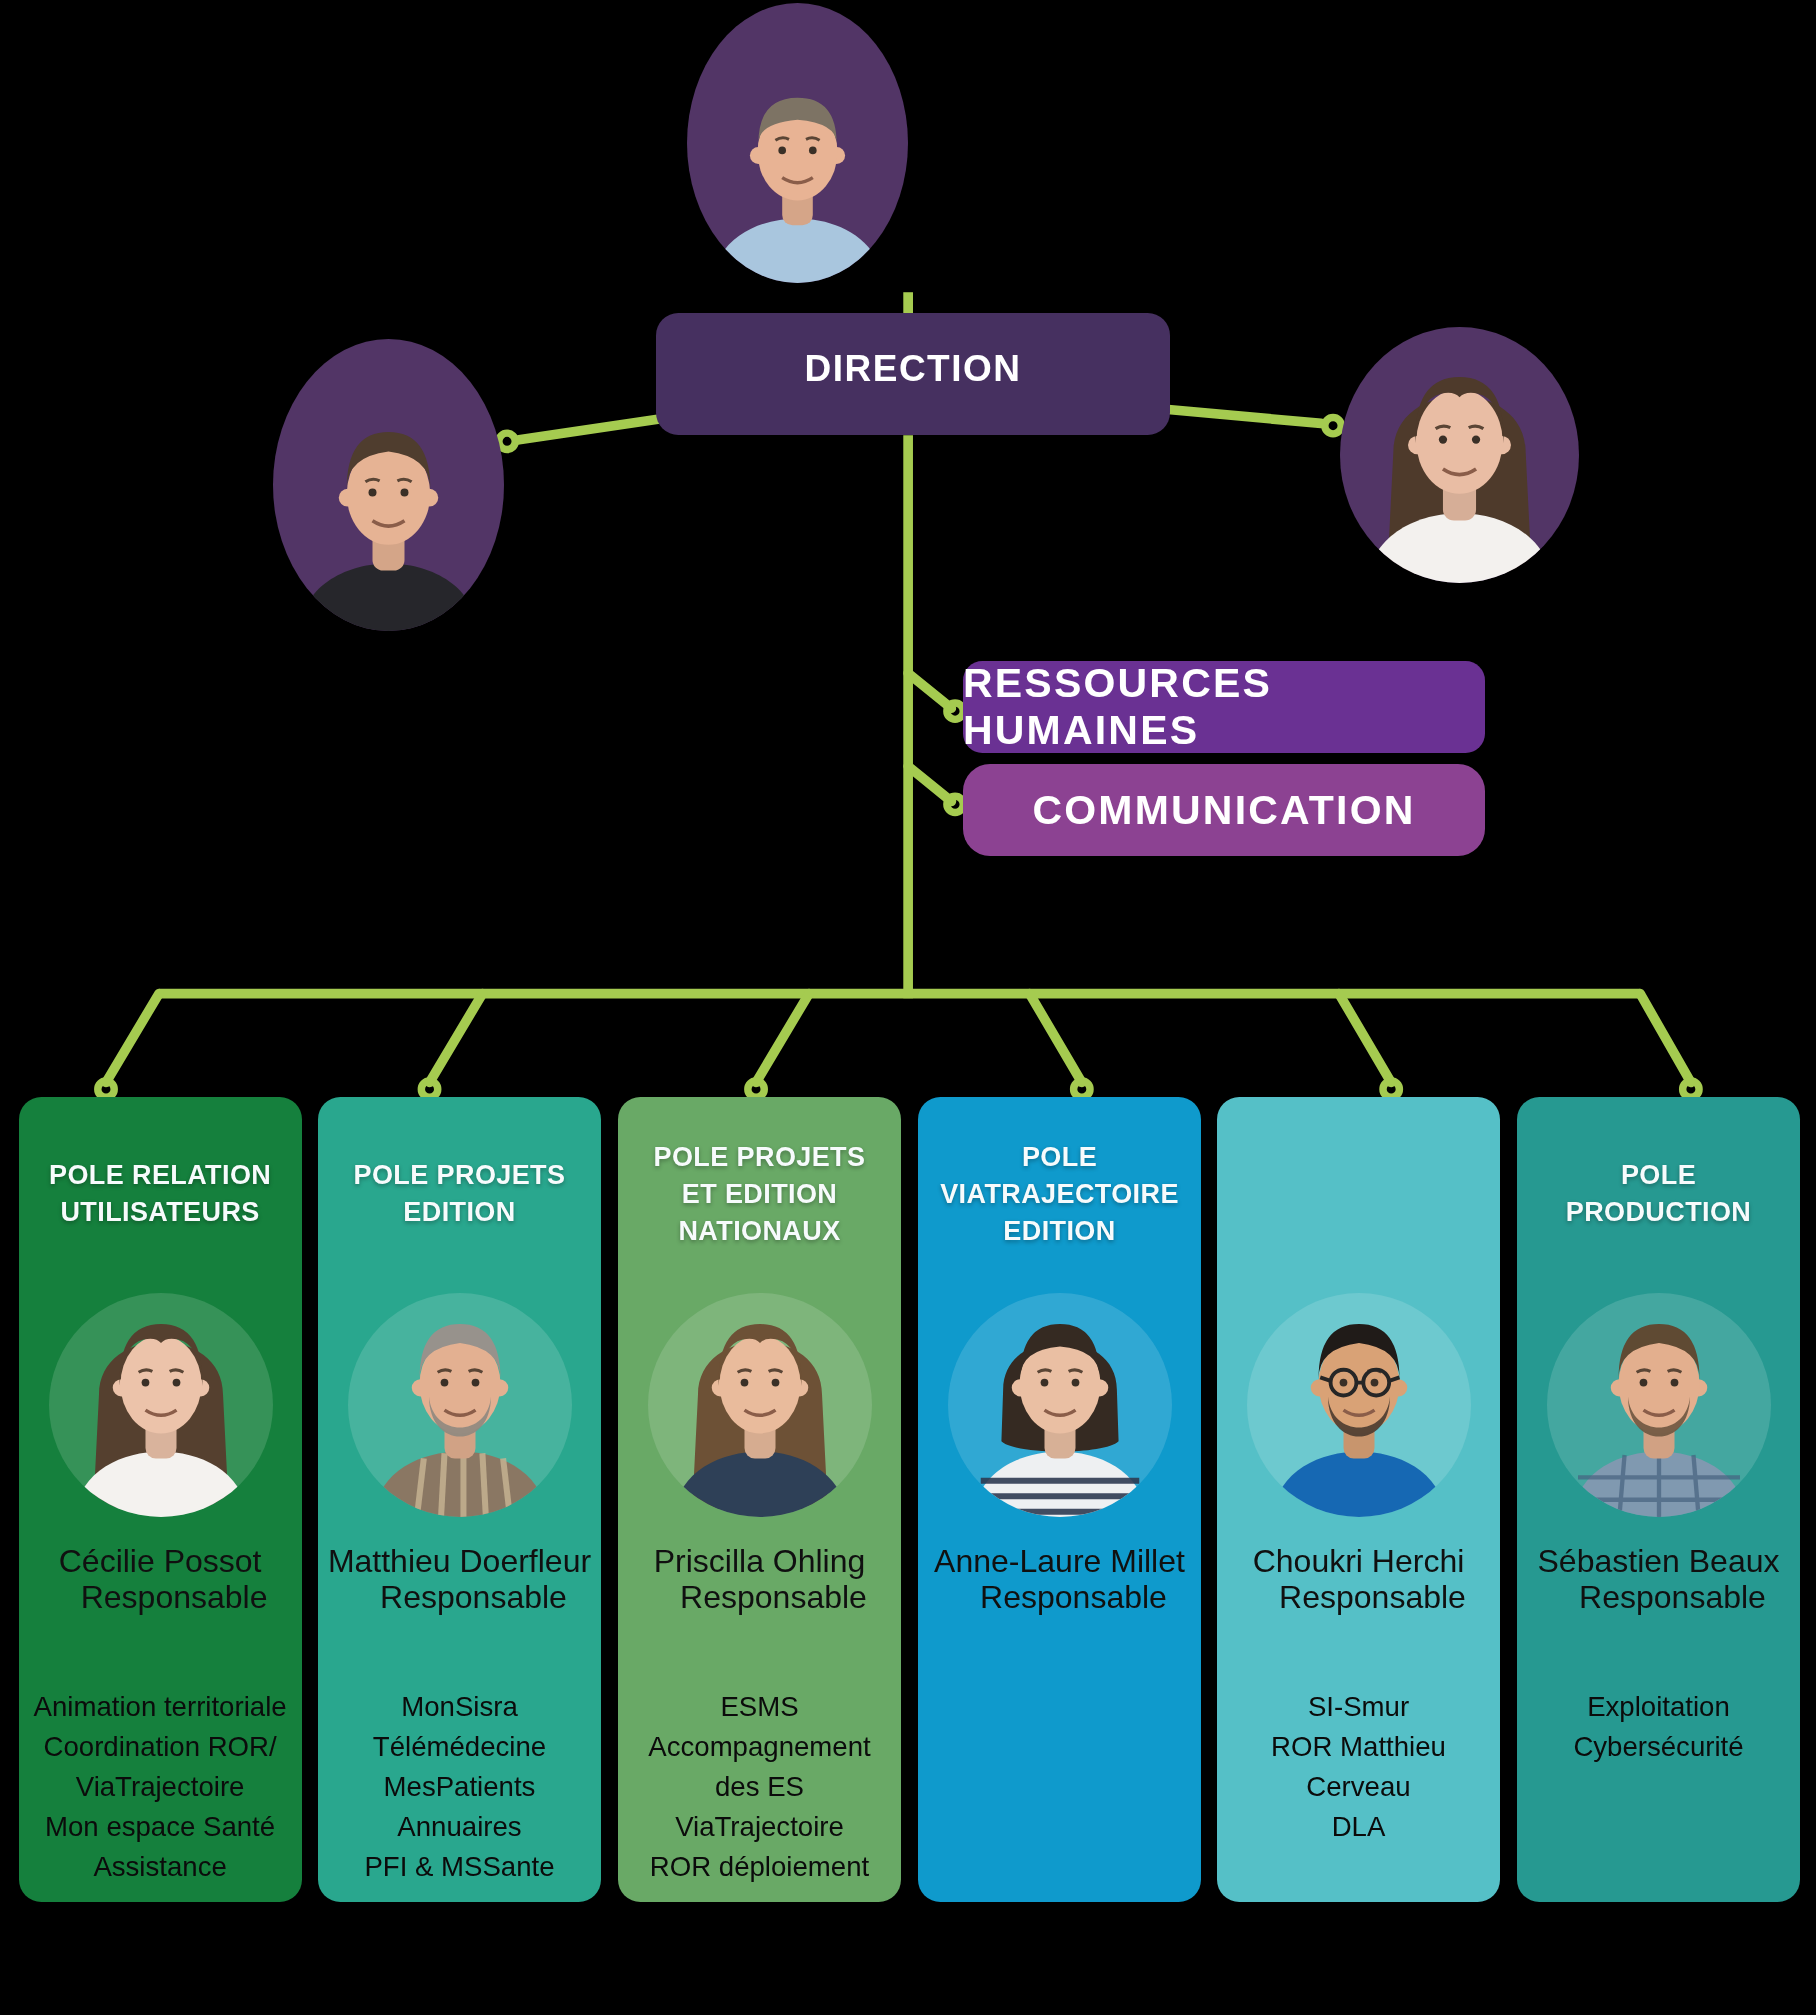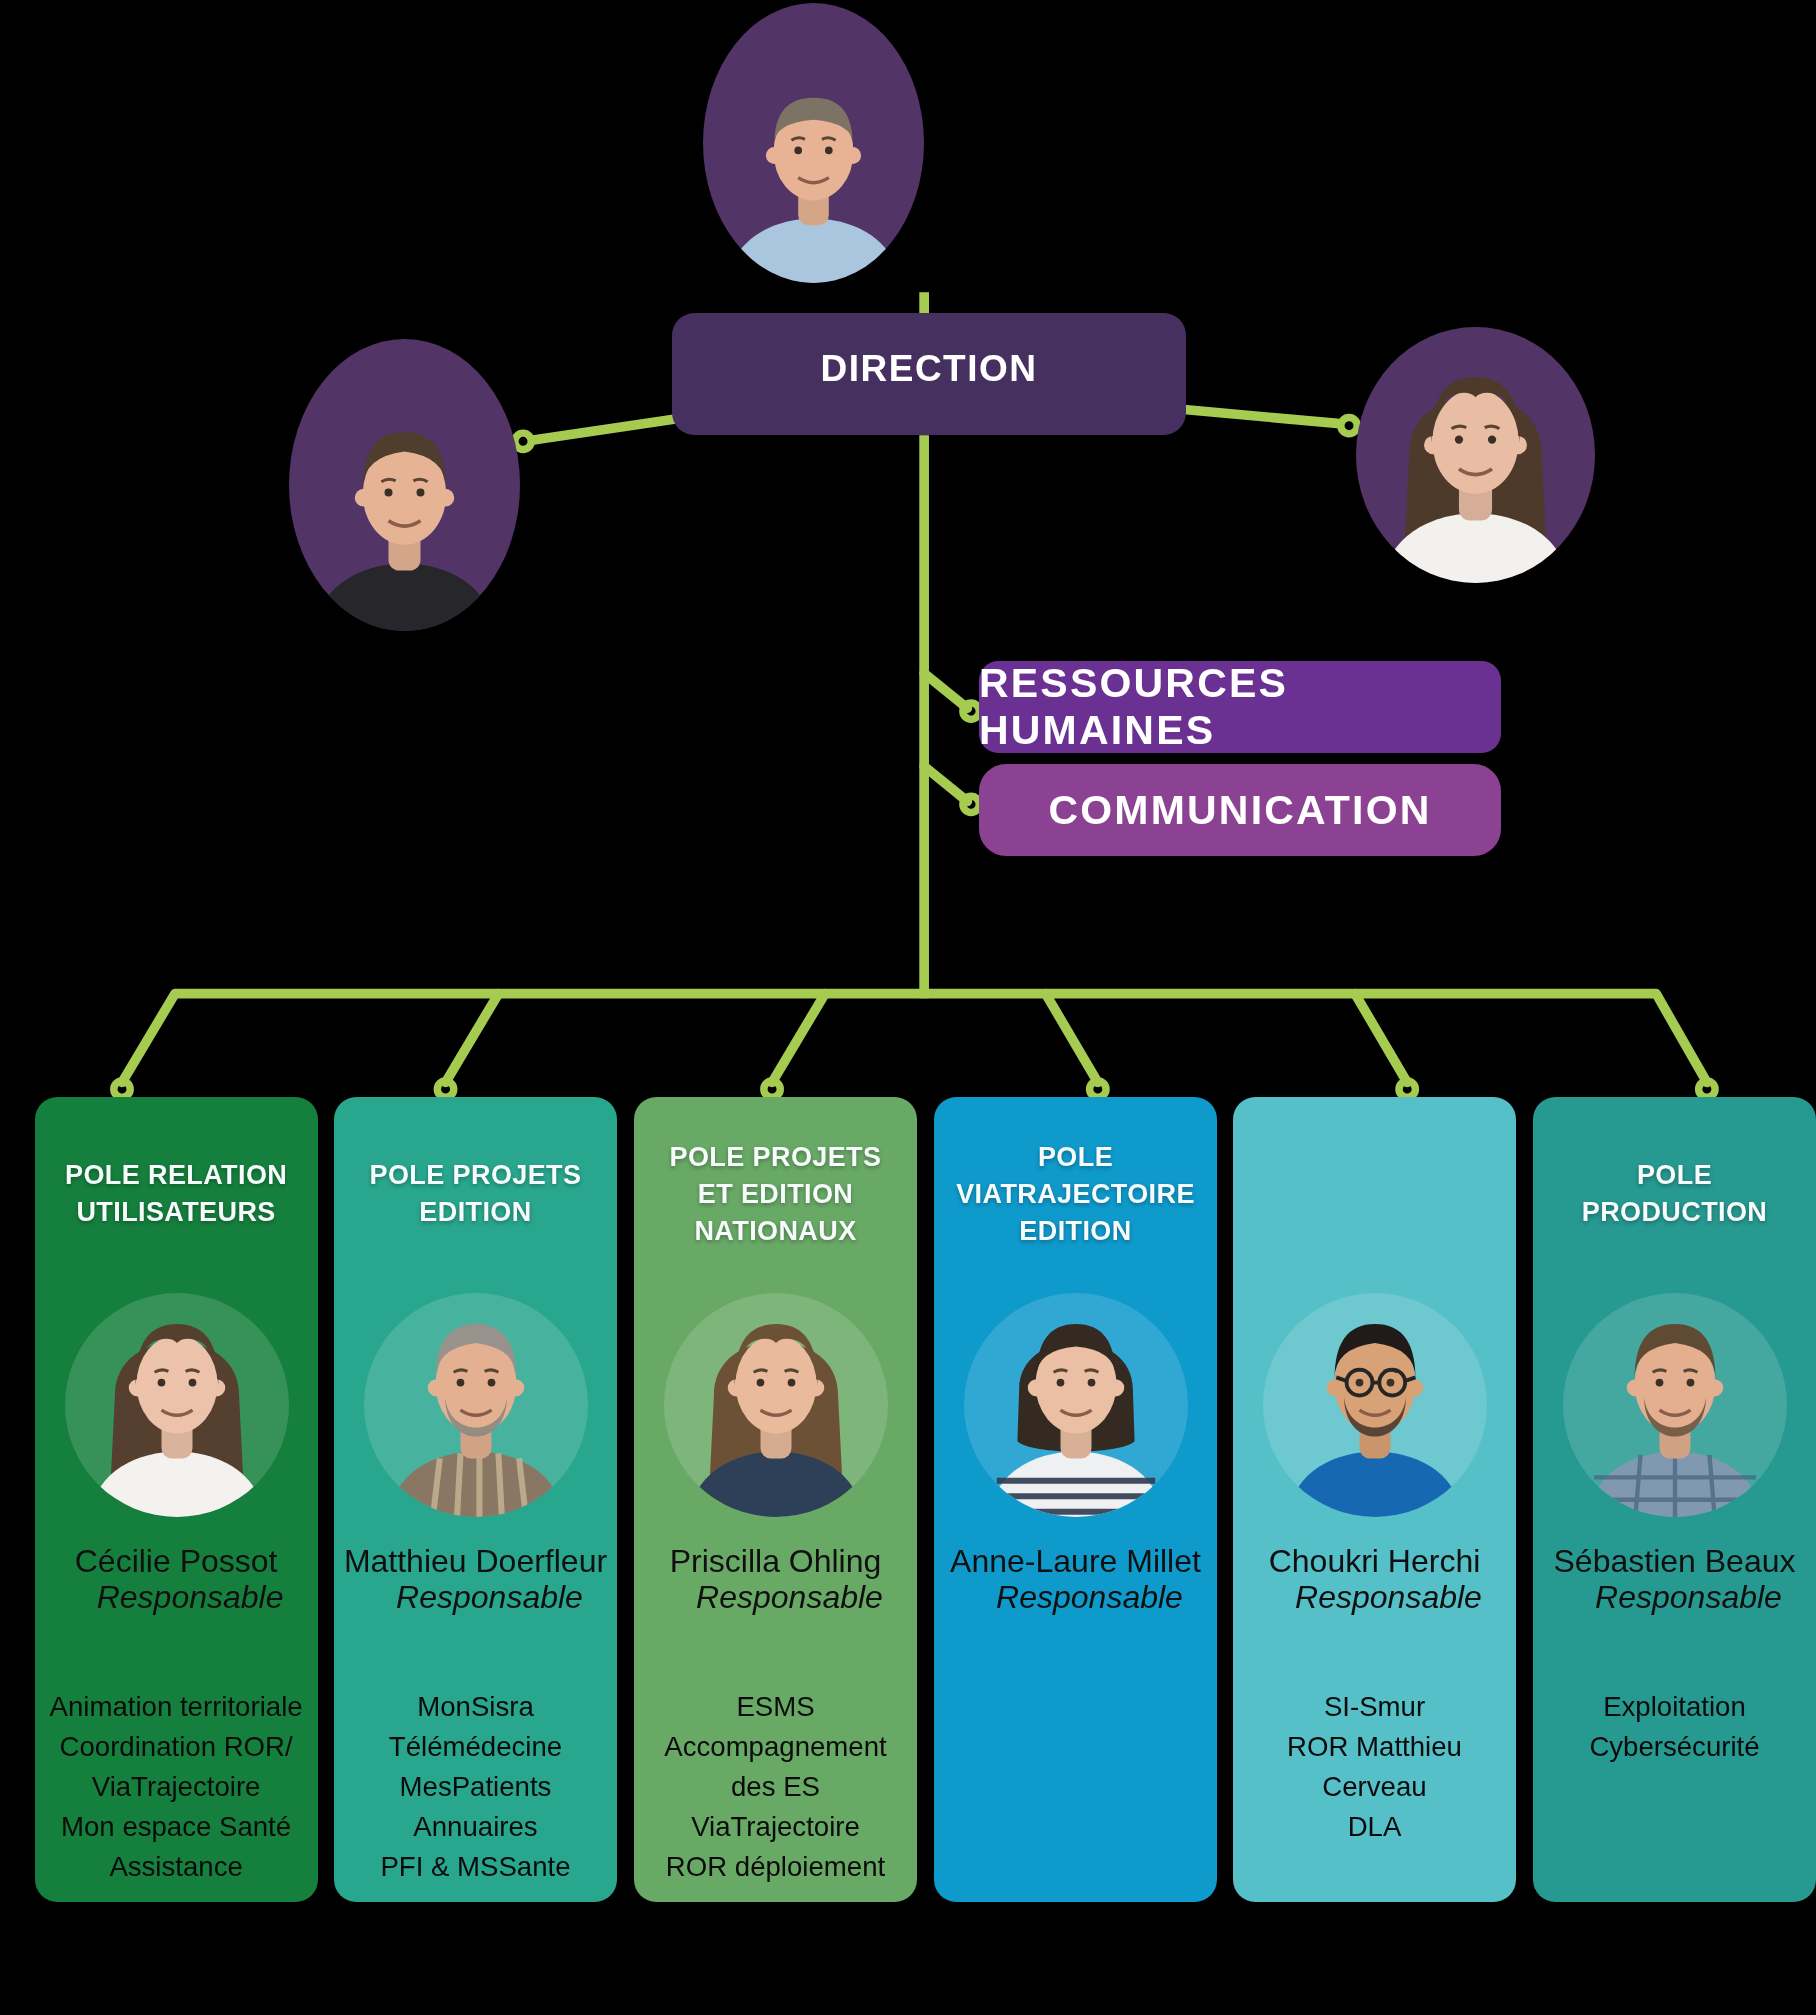--- a/index.html
+++ b/index.html
@@ -3,21 +3,21 @@
 <meta charset="utf-8">
 <style>
   html,body{
     margin:0; padding:0;
     width:1817px; height:2015px;
     background:#000;
     font-family:"Liberation Sans", sans-serif;
     overflow:hidden;
     position:relative;
   }
-  .stage{position:absolute; left:16px; top:0; width:1769px; height:2015px;}
+  .stage{position:absolute; left:0; top:0; width:1769px; height:2015px;}
   svg.connectors{position:absolute; left:0; top:0; z-index:1;}
   .photo-ellipse{
     position:absolute; z-index:3;
     border-radius:50%;
     overflow:hidden;
     background:var(--photo-purple,#523566);
   }
   .photo-ellipse svg{width:100%; height:100%; display:block;}
   .dir-box{
     position:absolute; left:656px; top:313px; width:514px; height:122px;
@@ -54,21 +54,21 @@
     position:absolute; left:30px; top:196px; width:224px; height:224px;
     border-radius:50%; overflow:hidden;
     background:rgba(255,255,255,0.14);
   }
   .pole-photo svg{width:100%; height:100%; display:block;}
   .pole-name{
     position:absolute; top:446px; left:0; right:0;
     text-align:center; color:#101010;
     font-size:32px; line-height:36px;
   }
-  .pole-role{font-style:italic;padding-left:28px;}
+  .pole-role{padding-left:28px;}
   .pole-list{
     position:absolute; top:576px; left:0; right:0;
     text-align:center; color:#0b0b0b;
     font-size:27.6px; line-height:40px;margin-top:14px;
   }
 </style>
 </head>
 <body>
 
 <div class="stage">

